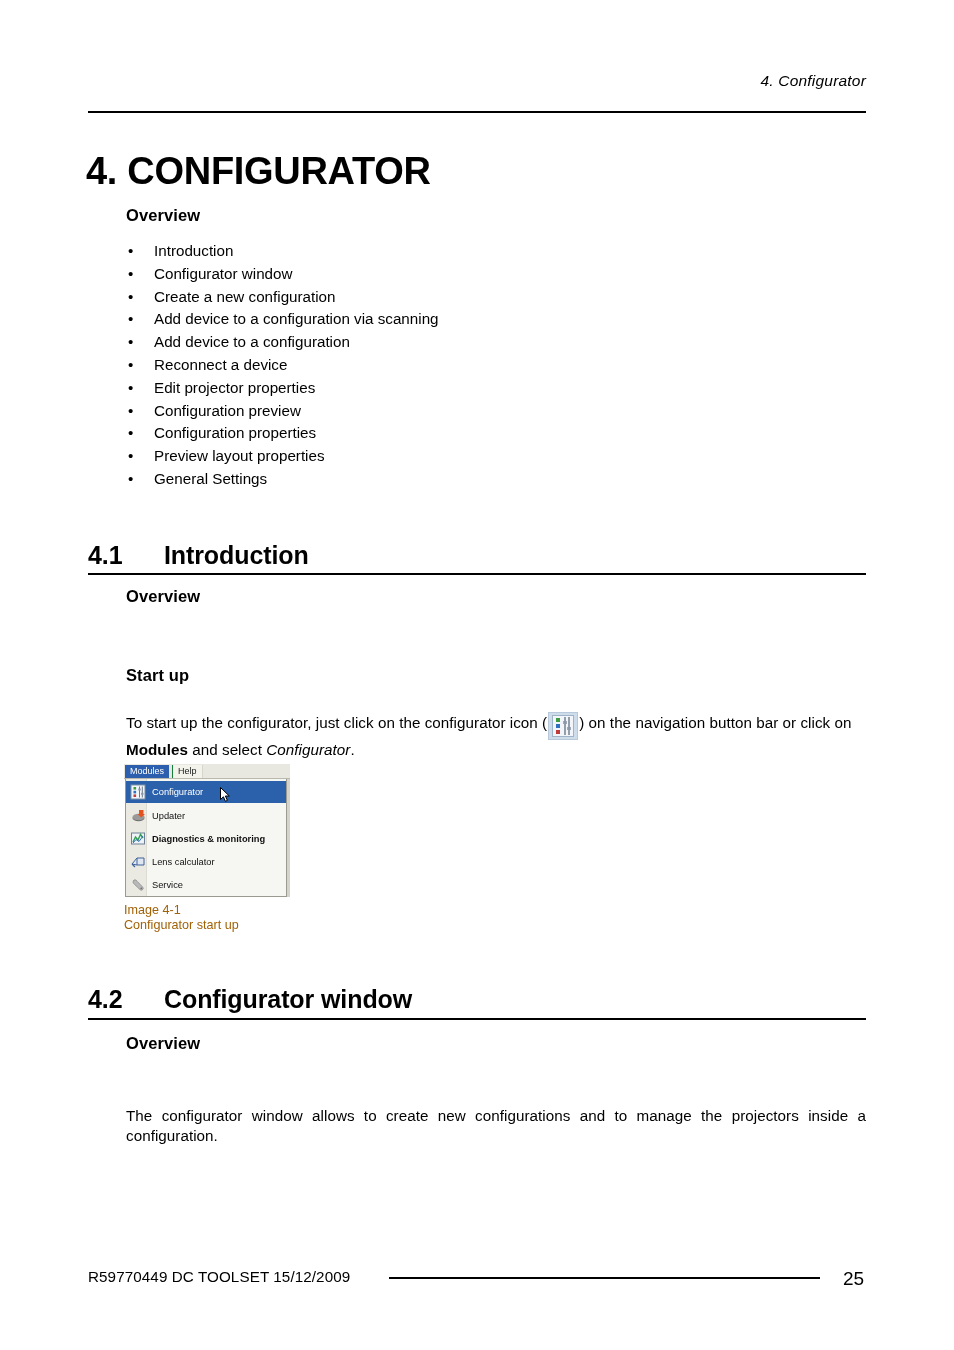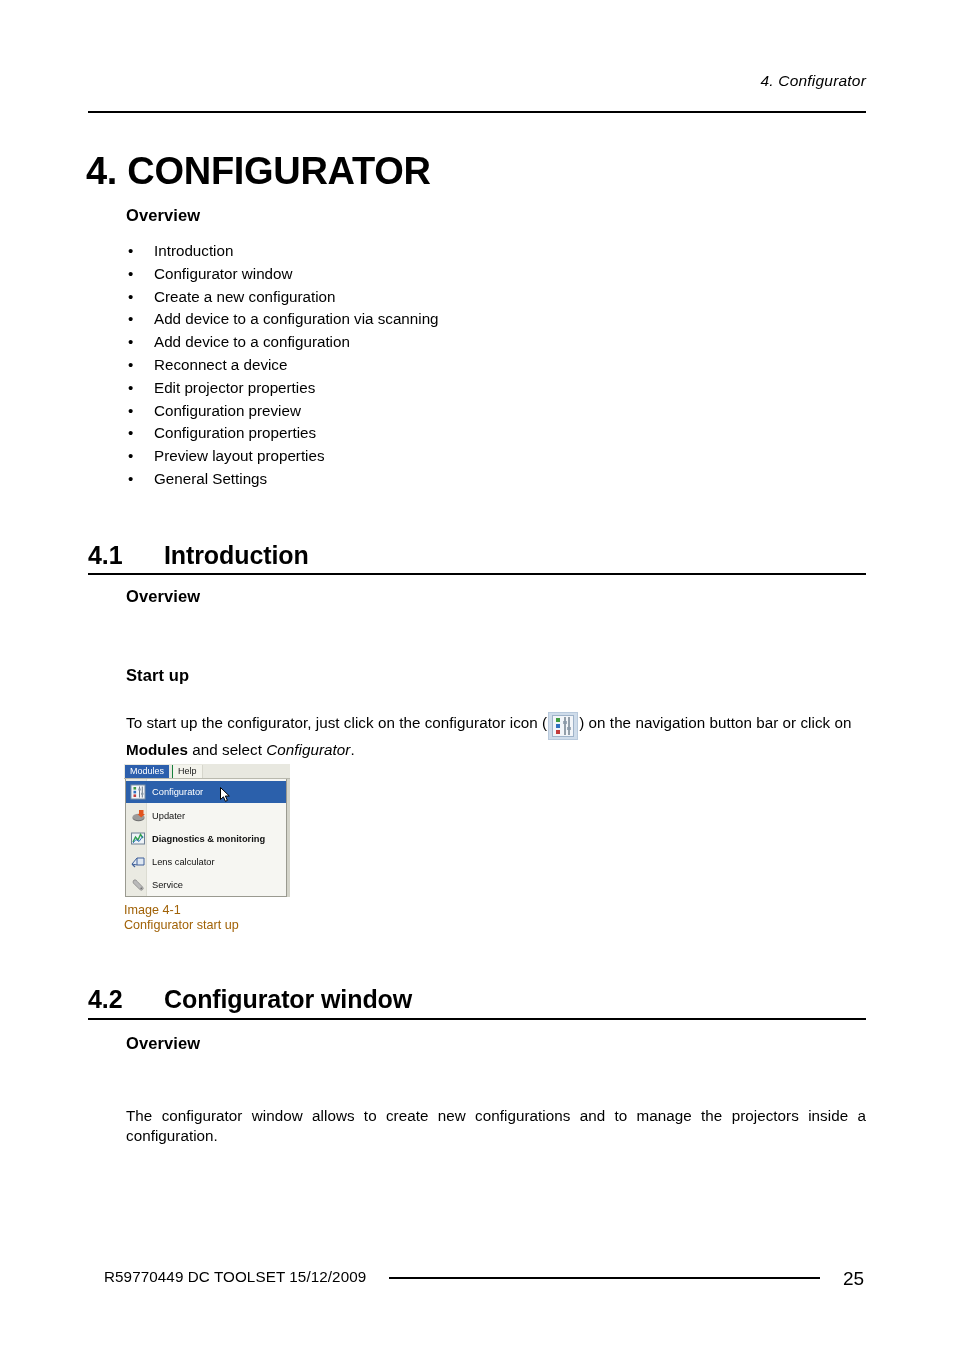--- a/index.html
+++ b/index.html
@@ -238,21 +238,21 @@
     position: absolute;
     left: 124px;
     font-size: 12.6px;
     line-height: 15.5px;
     color: #a16207;
   }
 
   
   .footer-text {
     position: absolute;
-    left: 104px;
+    left: 88px;
     top: 1268px;
     font-size: 15.2px;
     letter-spacing: 0.1px;
     white-space: nowrap;
   }
   .footer-rule {
     left: 389px;
     top: 1277px;
     width: 431px;
     height: 1.6px;

